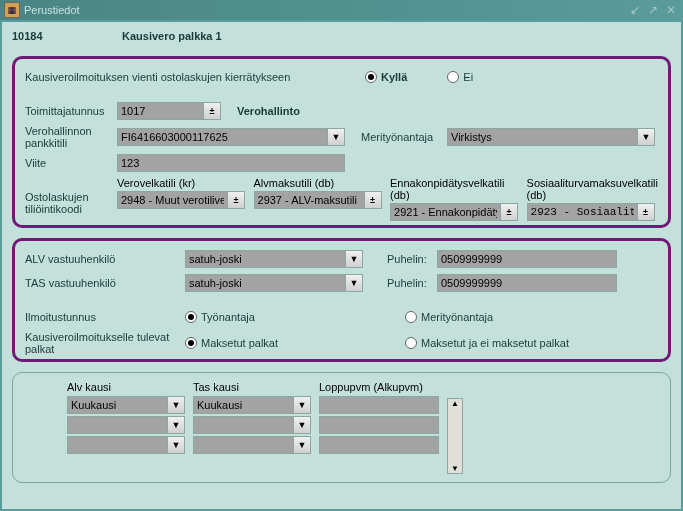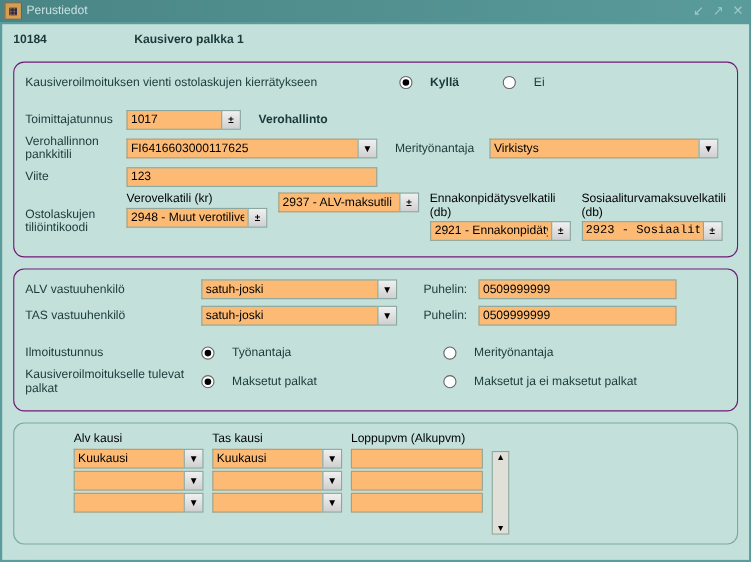--- a/index.html
+++ b/index.html
@@ -56,46 +56,46 @@
   .hdr-row {
     display: flex;
     align-items: center;
     font-weight: bold;
     font-size: 11px;
     margin-bottom: 14px;
     color: #1a3a3a;
   }
   .hdr-row .code { width: 110px; }
   .panel {
-    border: 1px solid #701a75;
+    border: 3px solid #701a75;
     border-radius: 10px;
-    padding: 8px 10px 10px 10px;
+    padding: 8px 10px 0 10px;
     margin-bottom: 10px;
     background: #c3e0da;
   }
   .row {
     display: flex;
     align-items: center;
     margin-bottom: 4px;
     min-height: 20px;
   }
   .label { font-size: 11px; color: #1a3a3a; }
   .bold { font-weight: bold; }
-  .radio-group { display: inline-flex; align-items: flex-start; gap: 16px; margin-right: 40px;}
+  .radio-group { display: inline-flex; align-items: flex-start; gap: 4px; margin-right: 40px;}
   .radio-dot {
     width: 12px; height: 12px; border-radius: 50%;
     border: 1px solid #666; background: #fff;
     display: inline-flex; align-items: center; justify-content: center;
   }
   .radio-dot.sel::after {
     content: ""; width: 6px; height: 6px; border-radius: 50%; background: #000;
   }
   input.fld, .fld {
     border: 1px solid #8aa8a0;
-    background: #fdba74;
+    background: #a3a3a3;
     height: 18px;
     font-size: 11px;
     padding: 1px 3px;
   }
   .combo {
     display: inline-flex;
     align-items: stretch;
   }
   .combo .fld { border-right: none; }
   .combo .cbtn {
@@ -218,20 +218,21 @@
         <span class="label w-lbl1" style="padding-top:14px">Ostolaskujen tiliöintikoodi</span>
         <div class="grid4" style="flex:1">
           <div class="col">
             <div class="clabel">Verovelkatili (kr)</div>
             <span class="combo">
               <input class="fld" style="width: 110px;" value="2948 - Muut verotilive">
               <span class="cbtn lov">±</span>
             </span>
           </div>
           <div class="col">
+            <div class="clabel">Alvmaksutili (db)</div>
             <span class="combo">
               <input class="fld" style="width: 110px;" value="2937 - ALV-maksutili">
               <span class="cbtn lov">±</span>
             </span>
           </div>
           <div class="col">
             <div class="clabel">Ennakonpidätysvelkatili (db)</div>
             <span class="combo">
               <input class="fld" style="width: 110px;" value="2921 - Ennakonpidäty">
               <span class="cbtn lov">±</span>

